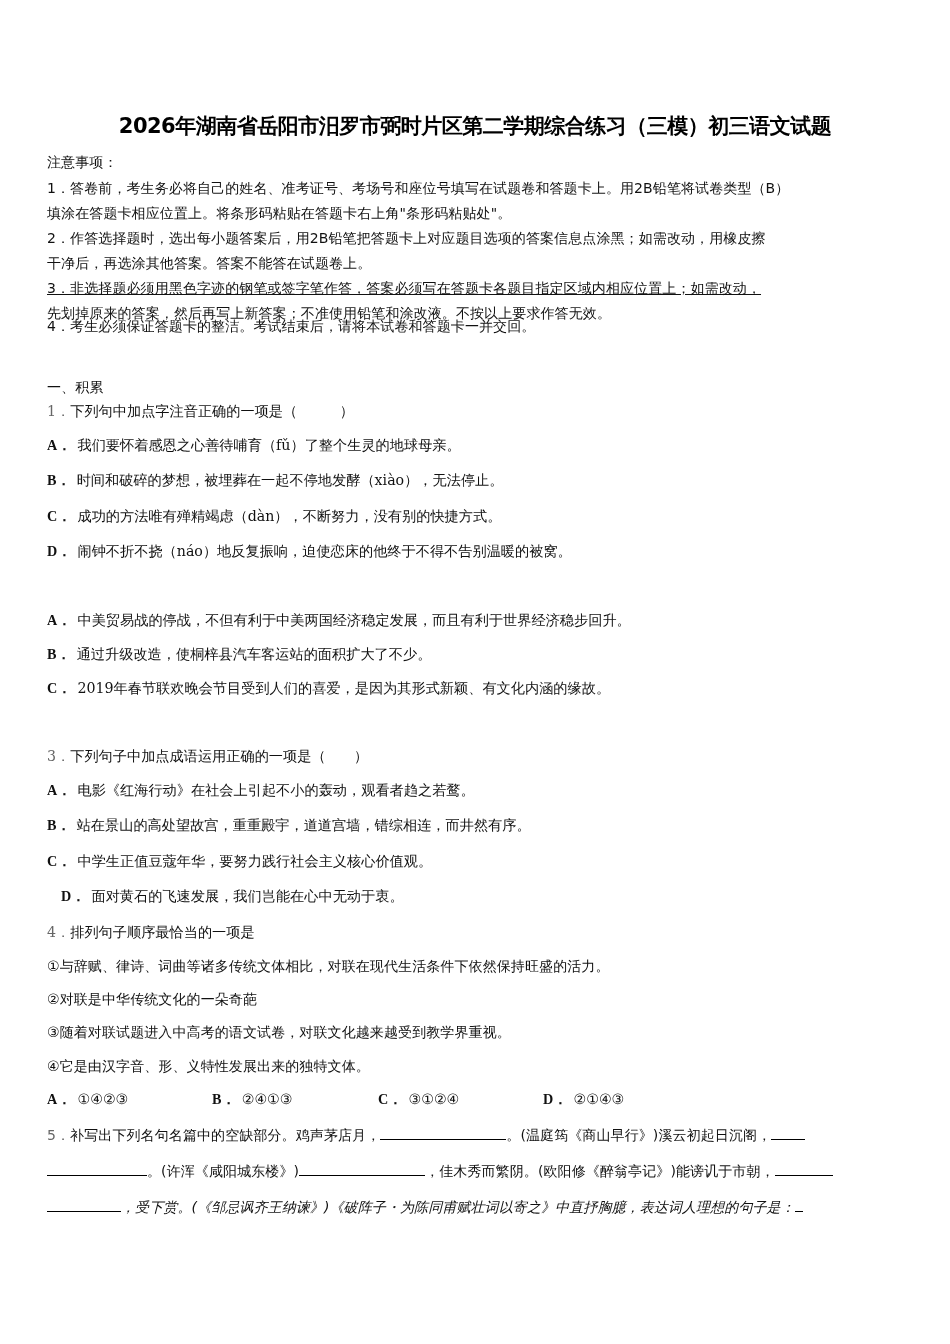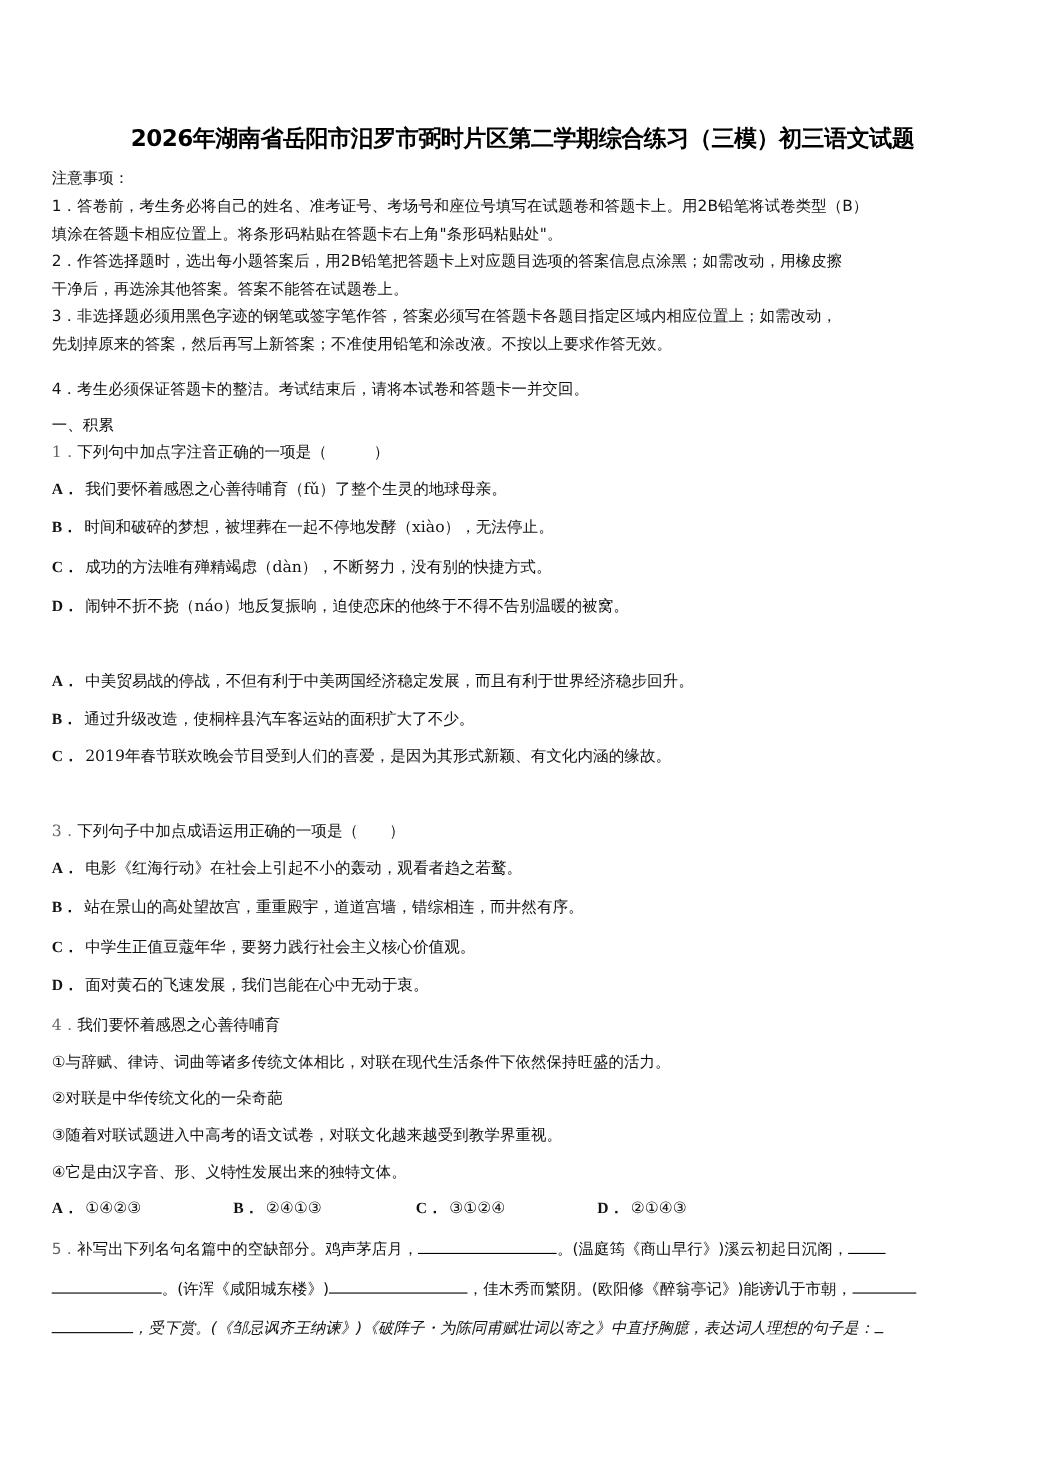--- a/index.html
+++ b/index.html
@@ -20,23 +20,23 @@
 
 <div class="page">
 
   <div class="title">2026年湖南省岳阳市汨罗市弼时片区第二学期综合练习（三模）初三语文试题</div>
 
   <div class="line notice" style="top:152px;">注意事项：</div>
   <div class="line notice" style="top:178px;">1．答卷前，考生务必将自己的姓名、准考证号、考场号和座位号填写在试题卷和答题卡上。用2B铅笔将试卷类型（B）</div>
   <div class="line notice" style="top:203px;">填涂在答题卡相应位置上。将条形码粘贴在答题卡右上角"条形码粘贴处"。</div>
   <div class="line notice" style="top:228px;">2．作答选择题时，选出每小题答案后，用2B铅笔把答题卡上对应题目选项的答案信息点涂黑；如需改动，用橡皮擦</div>
   <div class="line notice" style="top:253px;">干净后，再选涂其他答案。答案不能答在试题卷上。</div>
-  <div class="line notice" style="top:278px;">3．非选择题必须用黑色字迹的钢笔或签字笔作答，答案必须写在答题卡各题目指定区域内相应位置上；如需改动，</div>
+  <div class="line notice" style="top:278px;text-decoration:underline;">3．非选择题必须用黑色字迹的钢笔或签字笔作答，答案必须写在答题卡各题目指定区域内相应位置上；如需改动，</div>
   <div class="line notice" style="top:303px;">先划掉原来的答案，然后再写上新答案；不准使用铅笔和涂改液。不按以上要求作答无效。</div>
-  <div class="line notice" style="top:344px;">4．考生必须保证答题卡的整洁。考试结束后，请将本试卷和答题卡一并交回。</div>
+  <div class="line notice" style="top:316px;">4．考生必须保证答题卡的整洁。考试结束后，请将本试卷和答题卡一并交回。</div>
 
   <div class="line notice" style="top:377px;">一、积累</div>
 
   <div class="line" style="top:401px;">
     <span class="qnum">1．</span><span>下列句中加点字注音正确的一项是（　　　）</span>
   </div>
   <div class="line" style="top:435px;">
     <span class="opt-letter">A．</span><span>我们要怀着感恩之心善待哺育（fǔ）了整个生灵的地球母亲。</span>
   </div>
   <div class="line" style="top:470px;">
@@ -64,26 +64,26 @@
   </div>
   <div class="line" style="top:780px;">
     <span class="opt-letter">A．</span><span>电影《红海行动》在社会上引起不小的轰动，观看者趋之若鹜。</span>
   </div>
   <div class="line" style="top:815px;">
     <span class="opt-letter">B．</span><span>站在景山的高处望故宫，重重殿宇，道道宫墙，错综相连，而井然有序。</span>
   </div>
   <div class="line" style="top:851px;">
     <span class="opt-letter">C．</span><span>中学生正值豆蔻年华，要努力践行社会主义核心价值观。</span>
   </div>
-  <div class="line" style="top:886px;">
+  <div class="line" style="top:886px;margin-left:14px;">
     <span class="opt-letter">D．</span><span>面对黄石的飞速发展，我们岂能在心中无动于衷。</span>
   </div>
 
   <div class="line" style="top:922px;">
-    <span class="qnum">4．</span><span>我们要怀着感恩之心善待哺育</span>
+    <span class="qnum">4．</span><span>排列句子顺序最恰当的一项是</span>
   </div>
   <div class="line notice" style="top:956px;">①与辞赋、律诗、词曲等诸多传统文体相比，对联在现代生活条件下依然保持旺盛的活力。</div>
   <div class="line notice" style="top:989px;">②对联是中华传统文化的一朵奇葩</div>
   <div class="line notice" style="top:1022px;">③随着对联试题进入中高考的语文试卷，对联文化越来越受到教学界重视。</div>
   <div class="line notice" style="top:1056px;">④它是由汉字音、形、义特性发展出来的独特文体。</div>
 
   <div class="line" style="top:1089px; left:47px;">
     <span class="opt-letter">A．</span><span>①④②③</span>
   </div>
   <div class="line" style="top:1089px; left:212px;">

